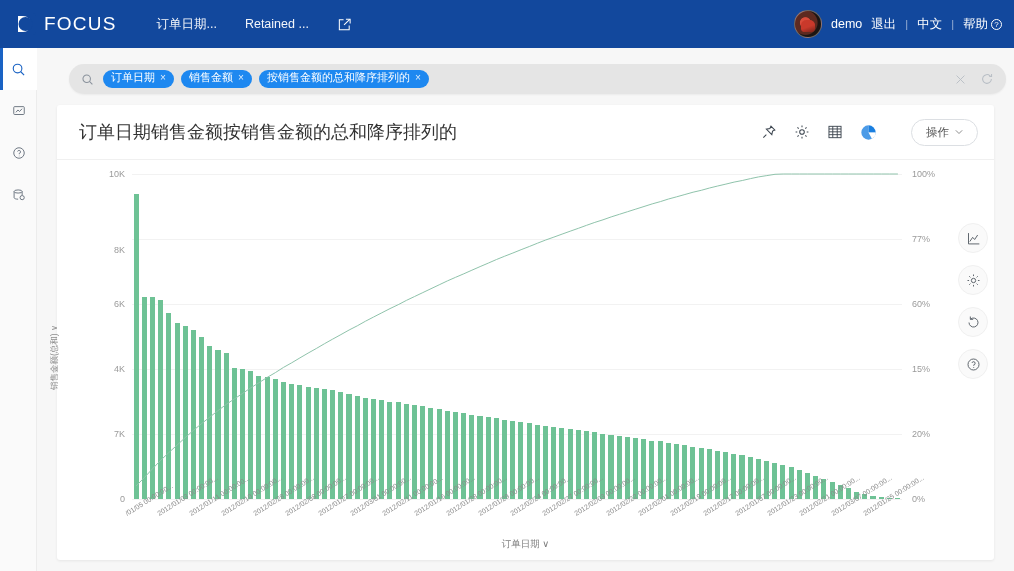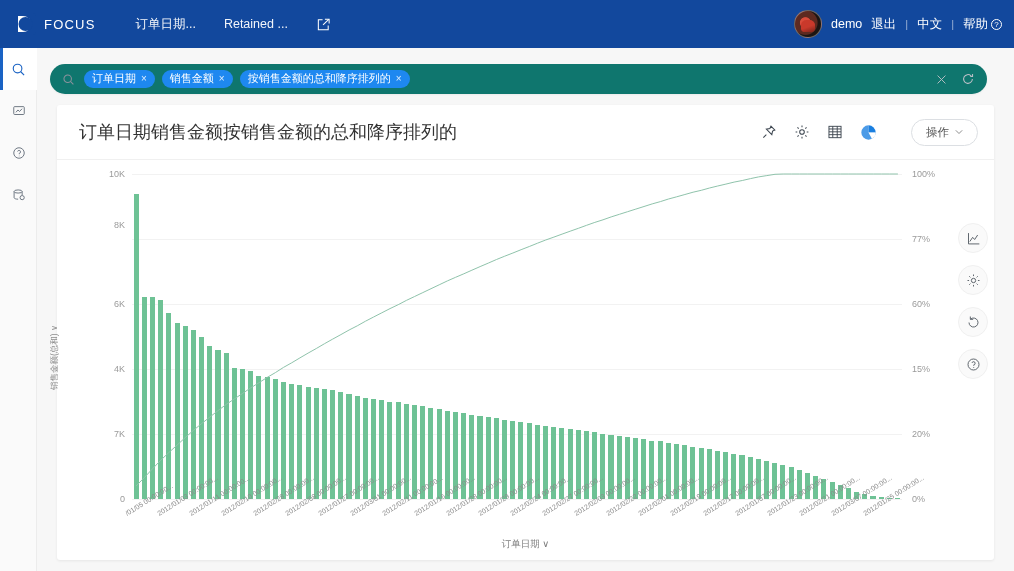--- a/index.html
+++ b/index.html
@@ -15,21 +15,21 @@
     position:absolute; top:0; left:0; width:1014px; height:48px;
     background:#12489d; display:flex; align-items:center;
   }
   .logo-wrap { display:flex; align-items:center; margin-left:14px; }
   .logo-mark {
     width:22px; height:22px; border-radius:3px; background:#12489d;
     position:relative; margin-right:8px;
   }
   .logo-mark svg { display:block; }
   .logo-text {
-    color:#fff; font-size:13px; letter-spacing:1.2px; font-weight:400;
+    color:#fff; font-size:19px; letter-spacing:1.2px; font-weight:400;
   }
   .topnav { display:flex; align-items:center; margin-left:40px; gap:28px; }
   .topnav-item { color:#fff; font-size:12.5px; cursor:pointer; opacity:.95; }
   .topnav-icon { color:#fff; display:flex; align-items:center; cursor:pointer; }
   .topright {
     position:absolute; right:12px; top:0; height:48px;
     display:flex; align-items:center; gap:9px;
   }
   .avatar {
     width:28px; height:28px; border-radius:50%;
@@ -62,23 +62,23 @@
   .rail-item.active svg { color:#1a63c4; margin-left:-3px; }
 
   
   .content {
     position:absolute; left:37px; top:48px; width:977px; height:523px;
     background:#f7f7f7;
   }
 
   
   .searchbar {
-    position:absolute; left:13px; top:16px; width:937px; height:30px;
-    background:#0f766e; border-radius:15px; display:flex; align-items:center;
-    padding:0 12px; box-shadow:0 1px 2px rgba(0,0,0,.05);
+    position:absolute; left:32px; top:16px; width:937px; height:30px;
+    background:#e5e5e5; border-radius:15px; display:flex; align-items:center;
+    padding:0 12px; box-shadow:0 1px 2px rgba(0,0,0,.05);font-family:Liberation Mono, monospace;
   }
   .search-icon { color:#8a929c; display:flex; margin-right:9px; }
   .tags { display:flex; align-items:center; gap:7px; flex:1; }
   .tag {
     background:#1e88f0; color:#fff; border-radius:11px;
     padding:2px 8px 3px 8px; font-size:11px; line-height:13px;
     display:flex; align-items:center; gap:5px; cursor:pointer; white-space:nowrap;
   }
   .tag-x { font-size:10px; opacity:.85; }
   .sb-actions { display:flex; align-items:center; gap:14px; color:#b9bfc6; }
@@ -304,21 +304,21 @@
               <div class="gridline" style="top: 195px;"></div>
               <div class="gridline" style="top: 130px;"></div>
               <div class="gridline" style="top: 65px;"></div>
               <div class="gridline" style="top: 0px;"></div>
             </div>
           <div id="yticks-left">
               <div class="ytick-l" style="top: 325px;">0</div>
               <div class="ytick-l" style="top: 260px;">7K</div>
               <div class="ytick-l" style="top: 195px;">4K</div>
               <div class="ytick-l" style="top: 130px;">6K</div>
-              <div class="ytick-l" style="top: 51px;">8K</div>
+              <div class="ytick-l" style="top: 76px;">8K</div>
               <div class="ytick-l" style="top: 0px;">10K</div>
             </div>
           <div id="yticks-right">
               <div class="ytick-r" style="top: 325px;">0%</div>
               <div class="ytick-r" style="top: 260px;">20%</div>
               <div class="ytick-r" style="top: 195px;">15%</div>
               <div class="ytick-r" style="top: 130px;">60%</div>
               <div class="ytick-r" style="top: 65px;">77%</div>
               <div class="ytick-r" style="top: 0px;">100%</div>
             </div>

